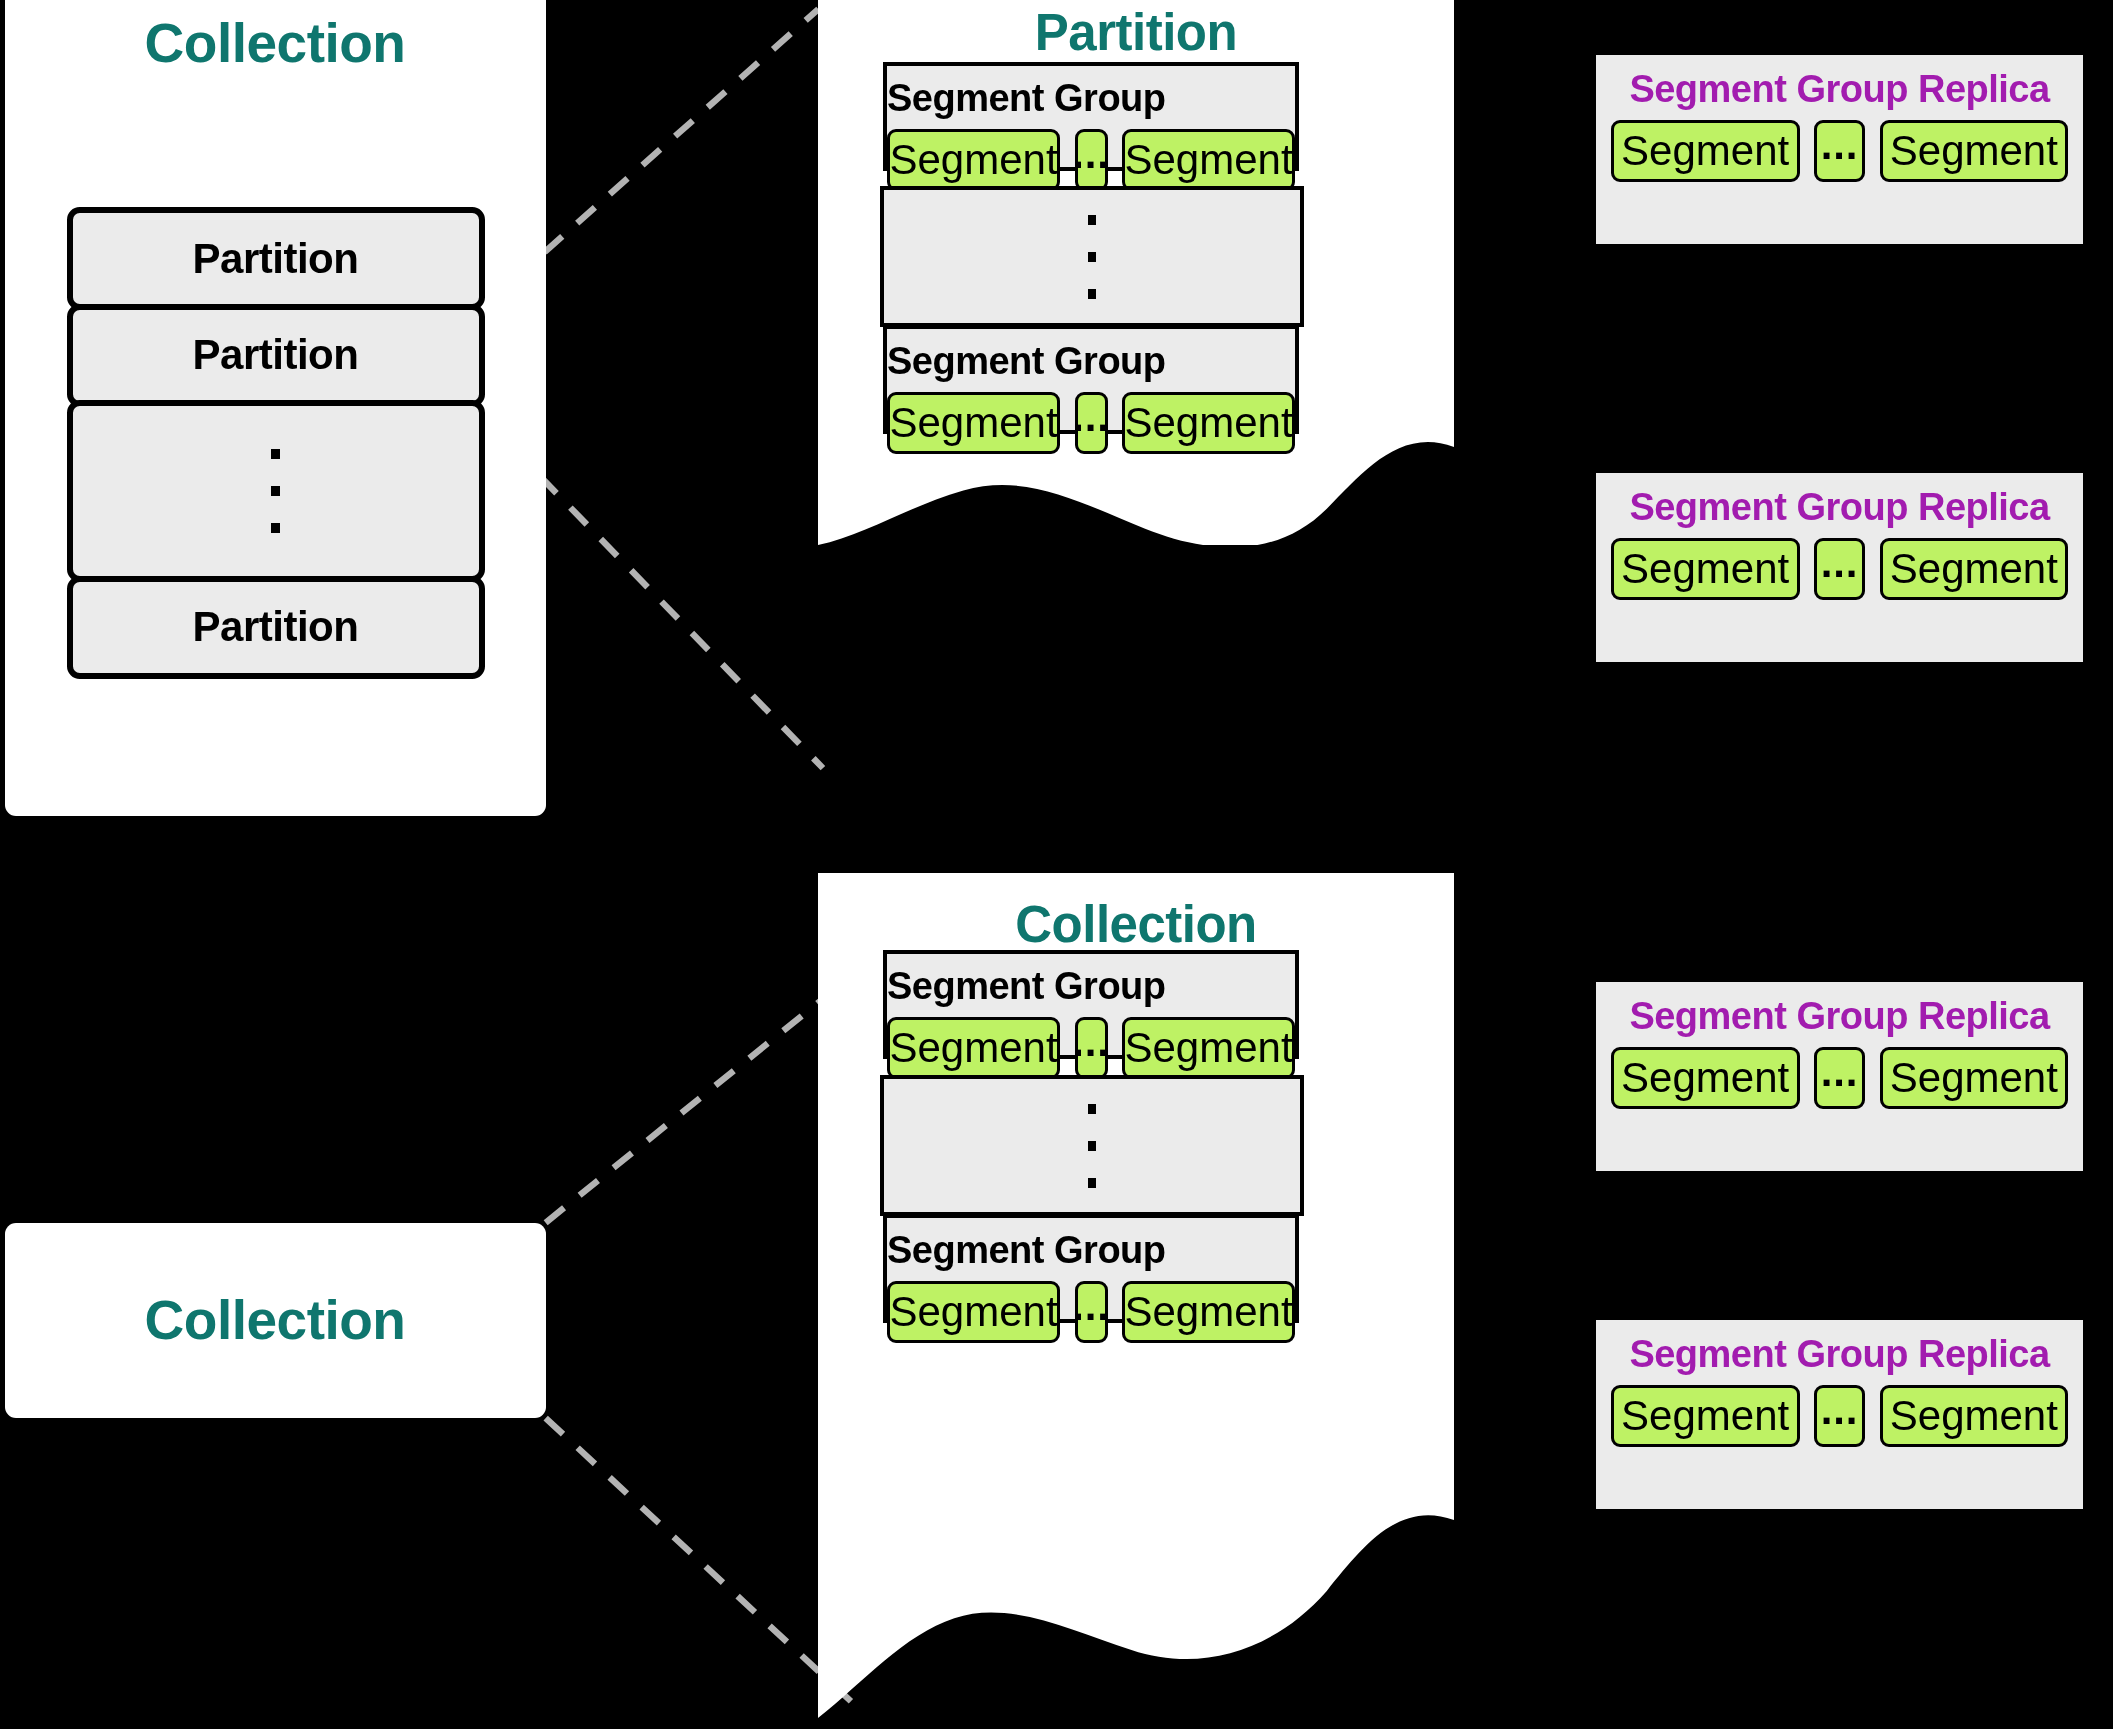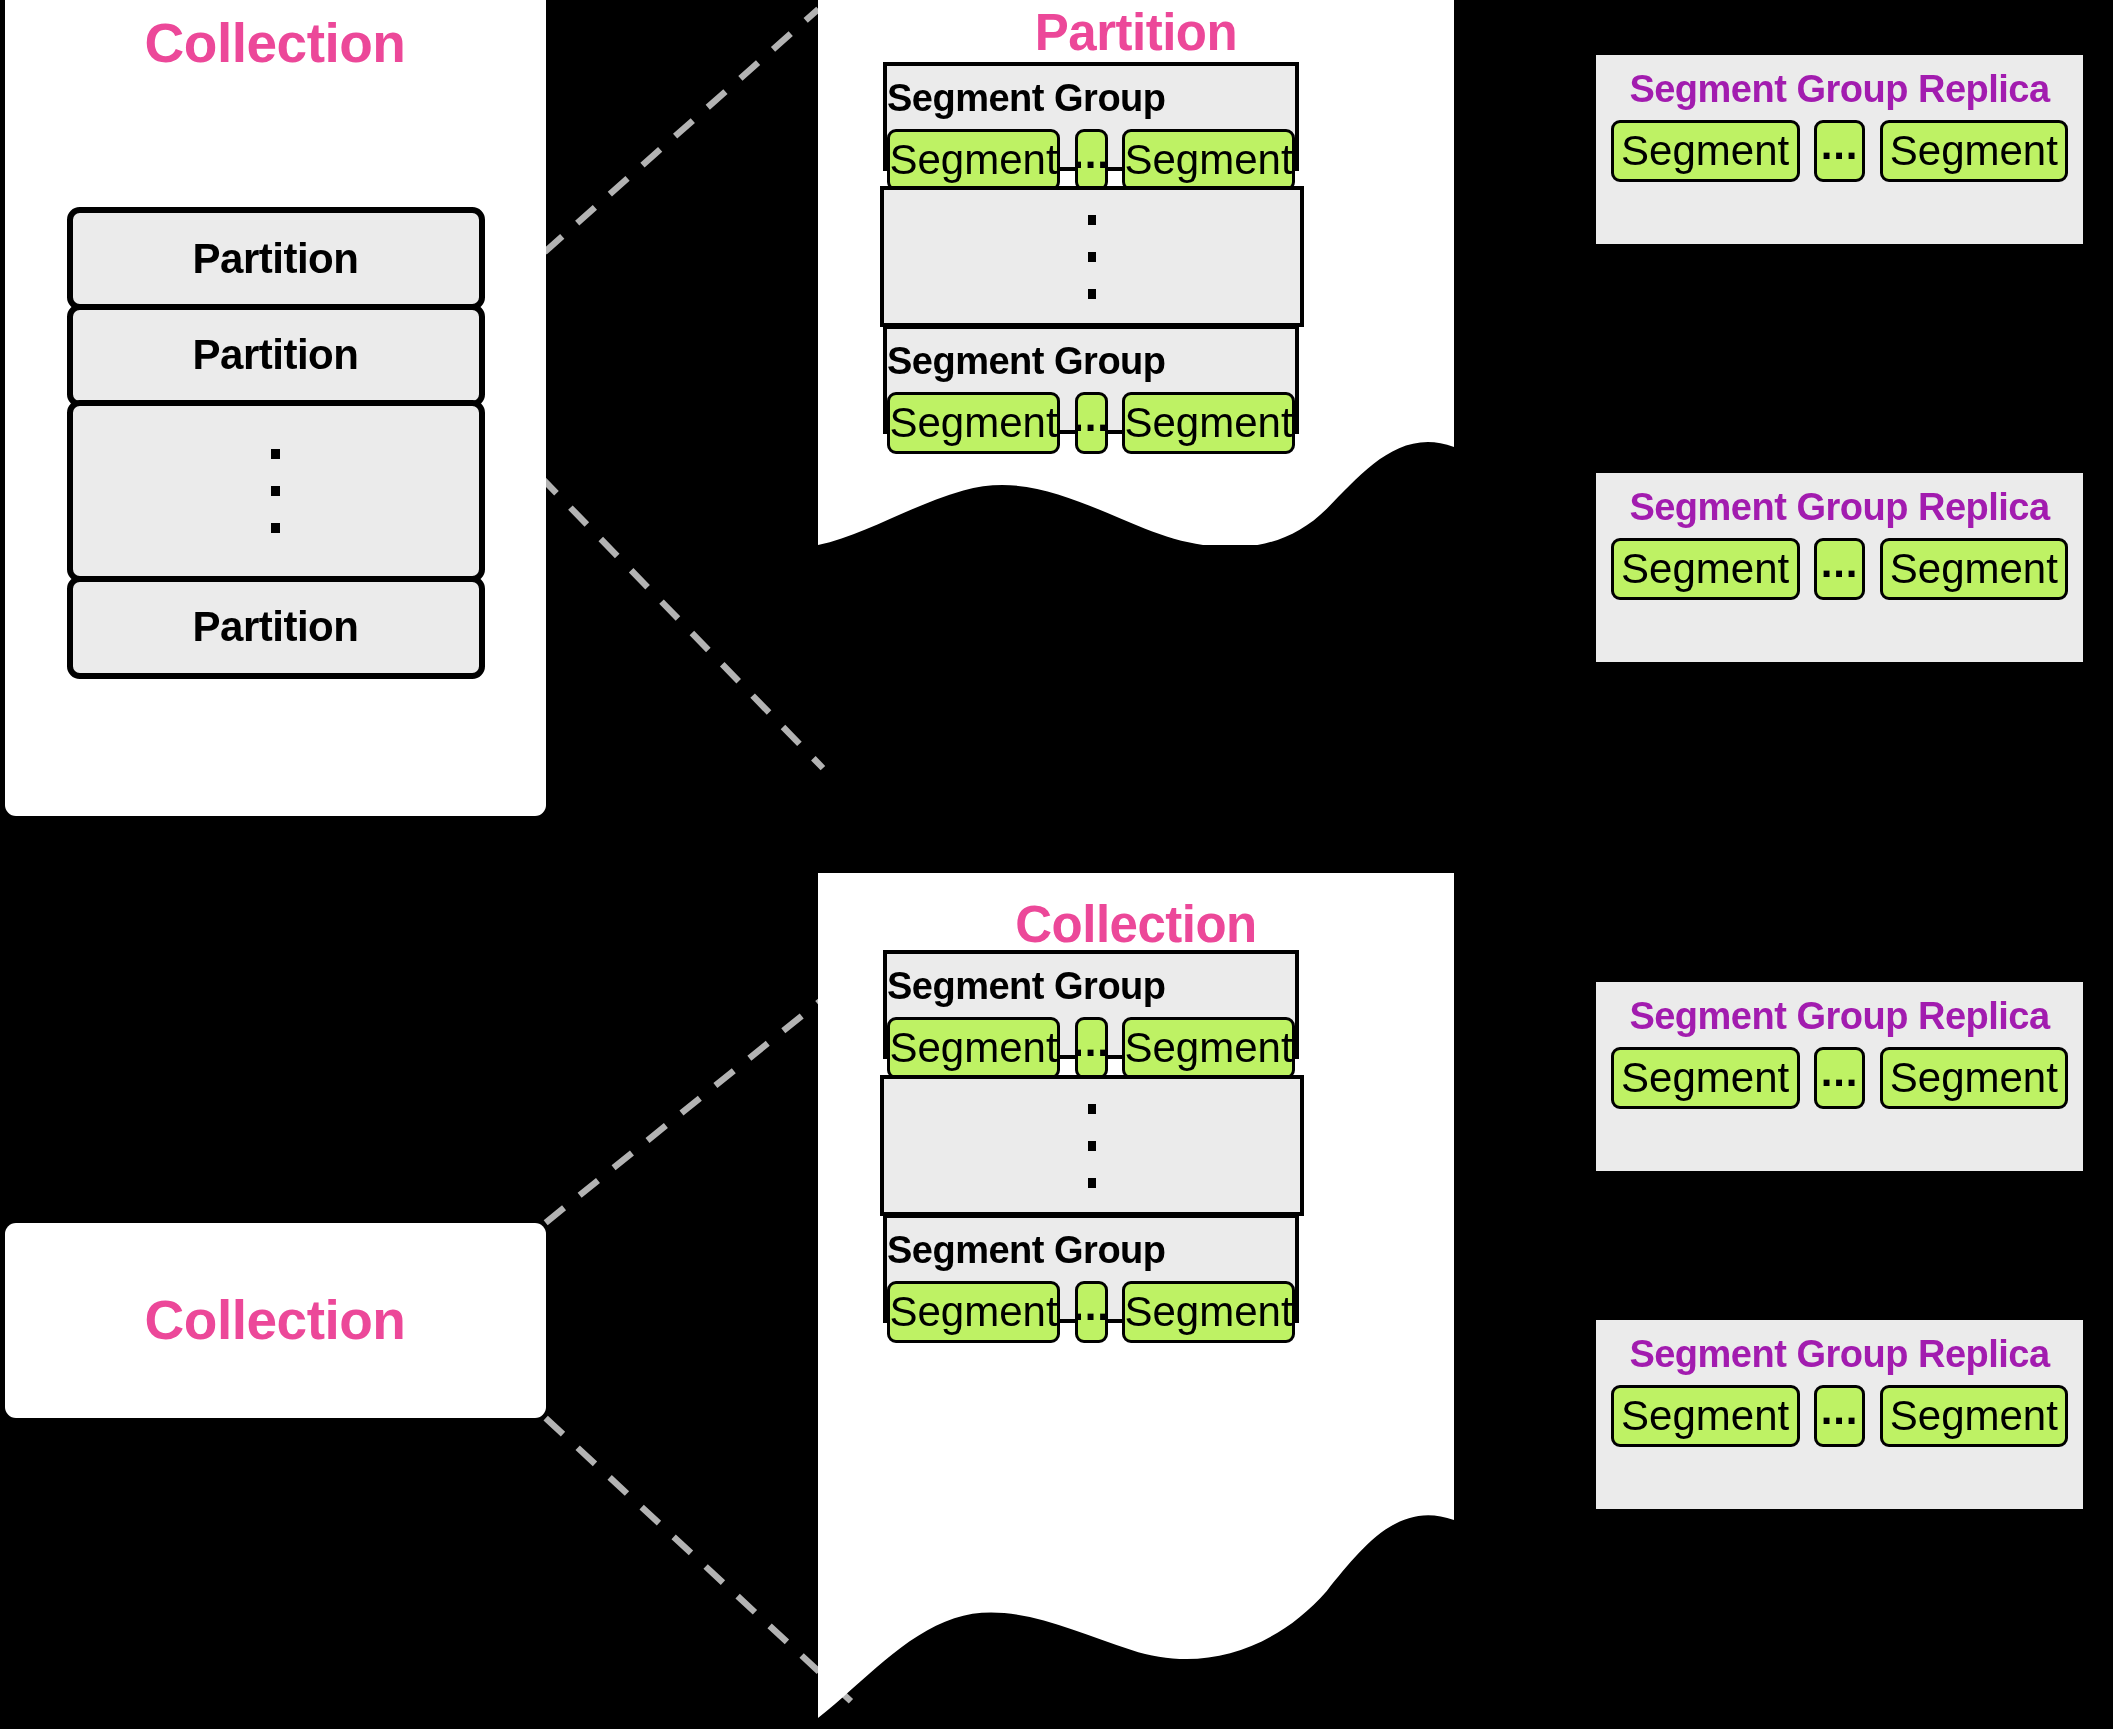--- a/index.html
+++ b/index.html
@@ -20,21 +20,21 @@
   .white-card {
     position: absolute;
     background: #ffffff;
     border-radius: 9px;
     box-sizing: border-box;
   }
 
   .panel-title {
     text-align: center;
     font-weight: bold;
-    color: #ec4899;
+    color: #0f766e;
     font-family: "Liberation Sans", sans-serif;
     letter-spacing: -0.5px;
     line-height: 1;
   }
 
   
   #collection-card-top {
     left: 4.5px;
     top: 0px;
     width: 541px;

